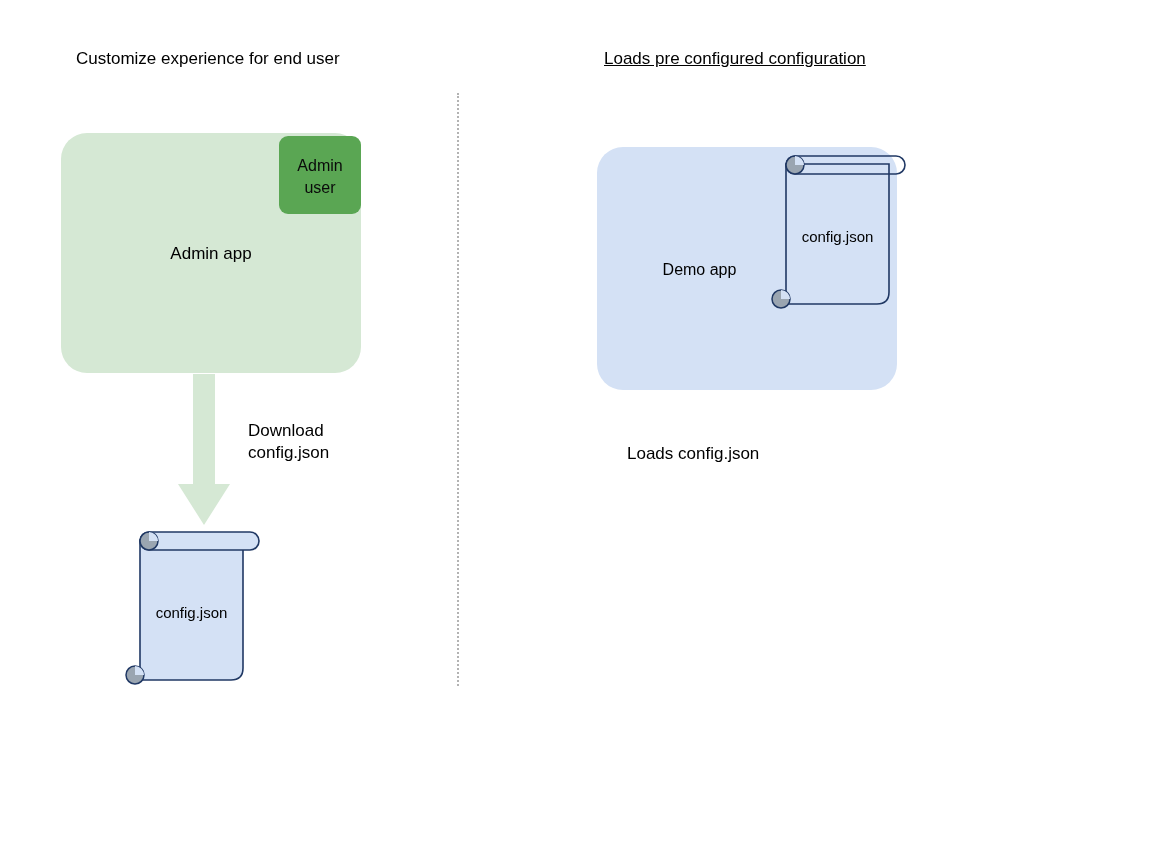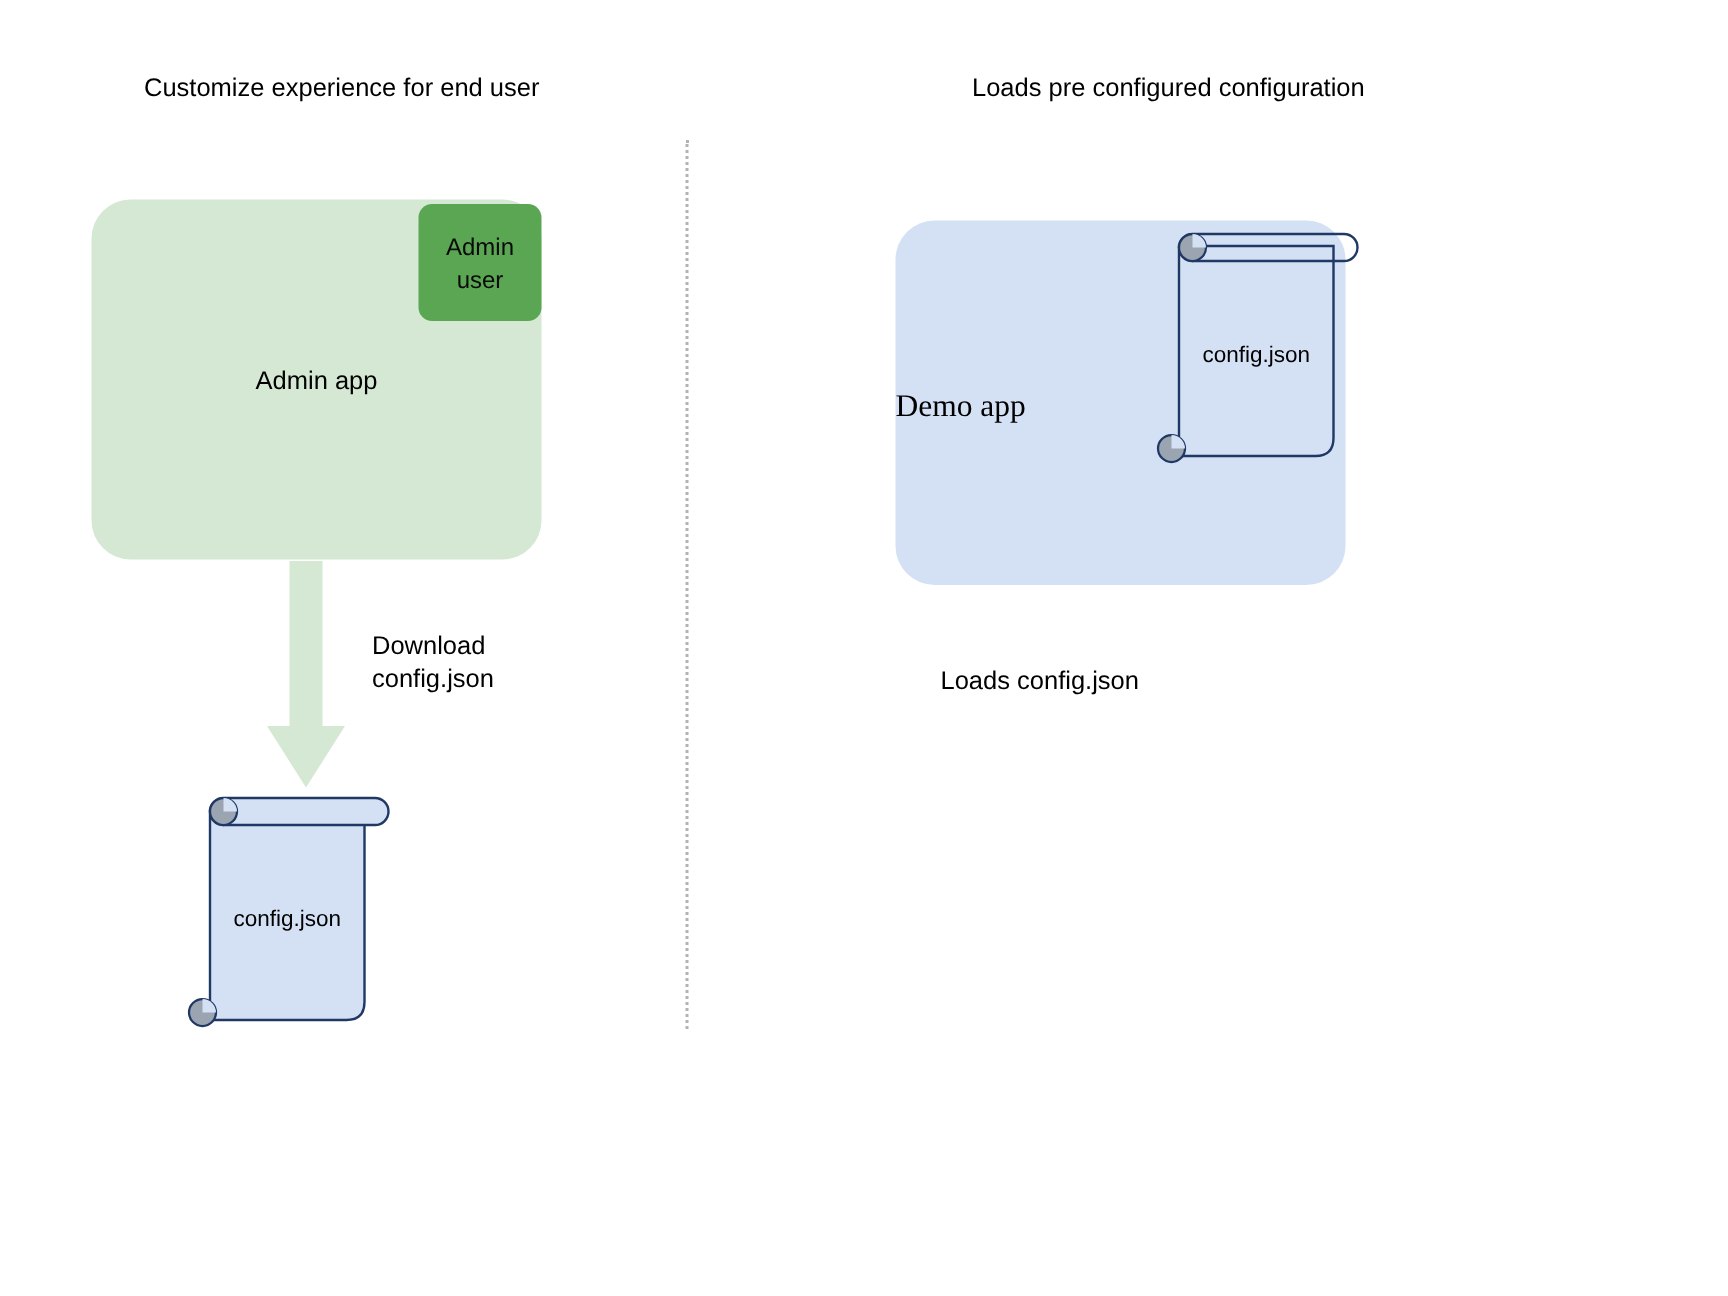--- a/index.html
+++ b/index.html
@@ -20,24 +20,23 @@
     height: 864px;
   }
   .abs { position: absolute; }
 
   
   .heading {
     font-size: 17px;
     line-height: 20px;
     color: #000;
     white-space: nowrap;
-    margin-left: 20px;
   }
   #heading-left  { left: 76px;  top: 49px; }
-  #heading-right { left: 628px; top: 49px; }
+  #heading-right { left: 604px; top: 49px; text-decoration: underline; }
 
   
   #divider {
     left: 457px;
     top: 93px;
     width: 0;
     height: 593px;
     border-left: 2px dotted #b3b3b3;
   }
 
@@ -117,23 +116,23 @@
     top: 147px;
     width: 300px;
     height: 243px;
     background: #d4e1f5;
     border-radius: 26px;
   }
   #demo-app-label {
     left: 597px;
     top: 259px;
     width: 205px;
-    font-size: 21px;
-    line-height: 22px;
-    font-family: Liberation Serif, serif;
+    text-align: center;
+    font-size: 16px;
+    line-height: 22px;
   }
   #loads-label {
     left: 627px;
     top: 443px;
     font-size: 17px;
     line-height: 22px;
     white-space: nowrap;
   }
 </style>
 </head>

